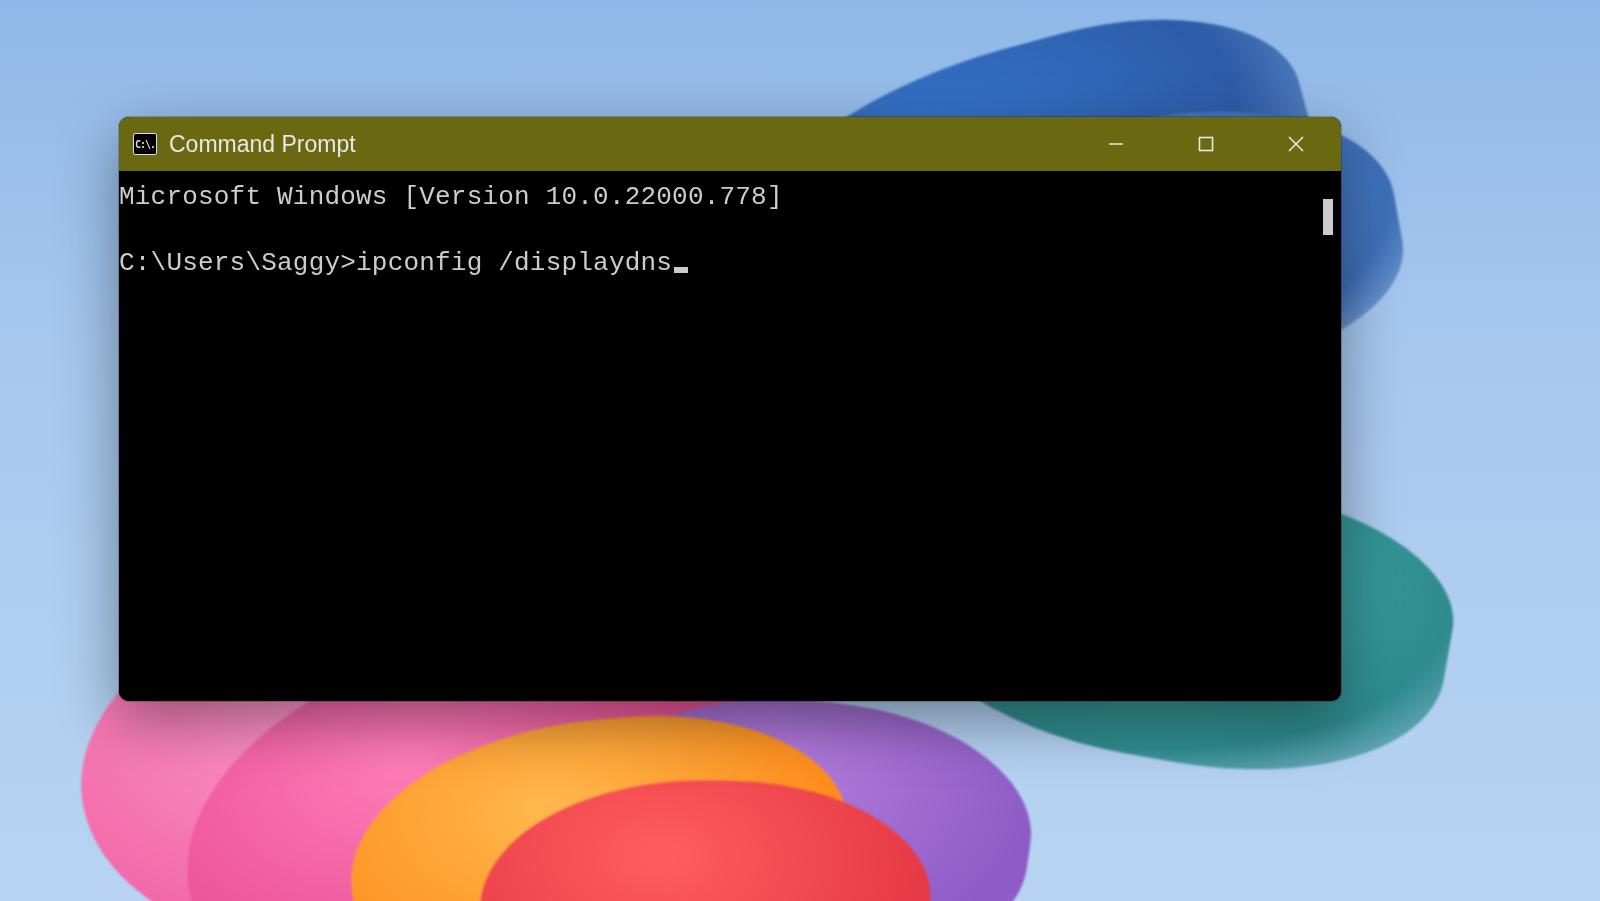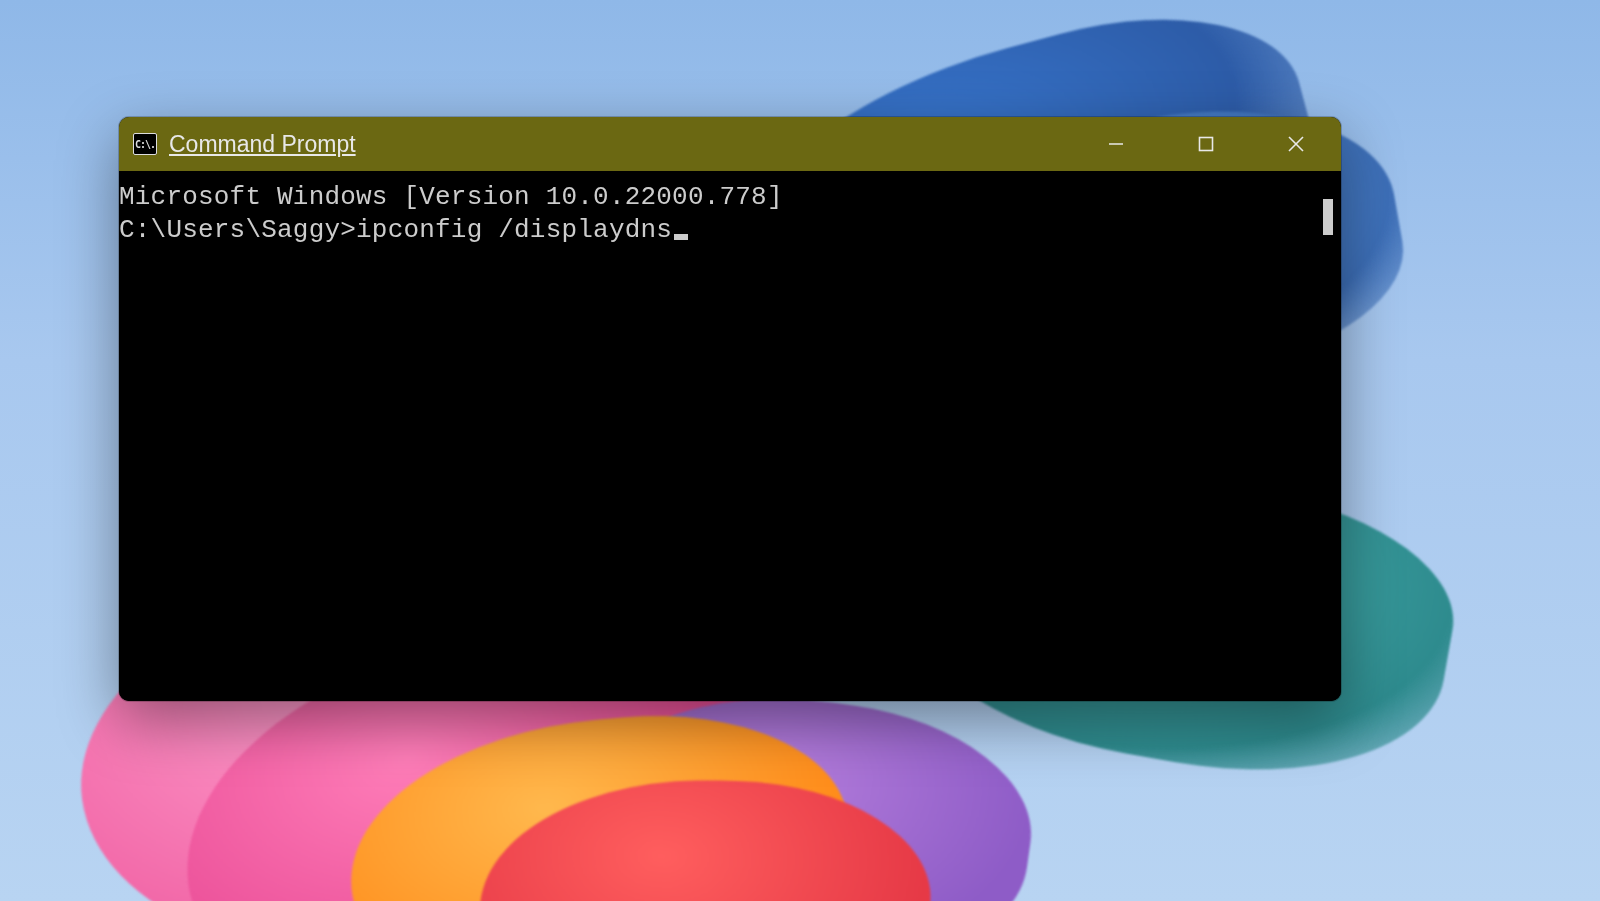--- a/index.html
+++ b/index.html
@@ -68,21 +68,20 @@
       color: #ddd;
       font-family: monospace;
       letter-spacing: -1px;
       font-weight: bold;
     }
 
     .titlebar-text {
       color: #e8e8e8;
       font-size: 23px;
       font-weight: 400;
-      text-decoration: underline;
     }
 
     .window-controls {
       position: absolute;
       right: 0; top: 0;
       height: 100%;
       display: flex;
     }
     .wc-btn {
       width: 90px;
@@ -104,21 +103,21 @@
       line-height: 33px;
       color: #cccccc;
       letter-spacing: 0.2px;
     }
 
     .terminal-line {
       white-space: pre;
       padding-left: 0;
     }
 
-    .prompt-line { white-space: pre; }
+    .prompt-line { margin-top: 33px; white-space: pre; }
 
     .cursor {
       display: inline-block;
       width: 14px;
       height: 6px;
       background: #cccccc;
       margin-left: 2px;
       vertical-align: -3px;
     }
 

